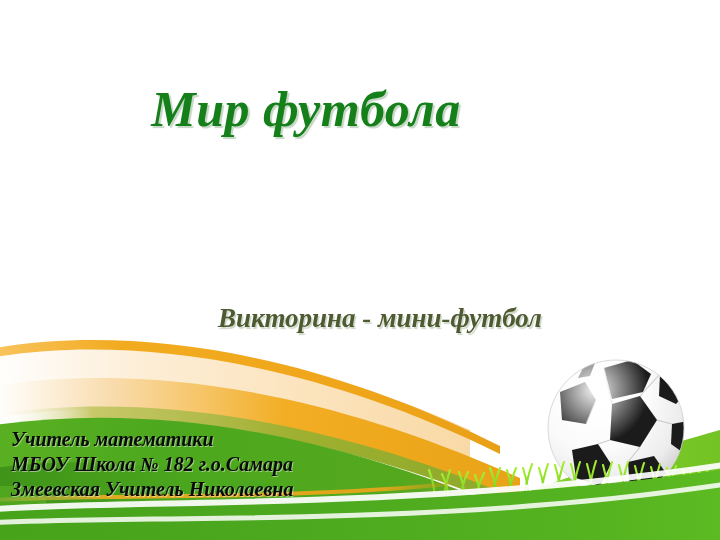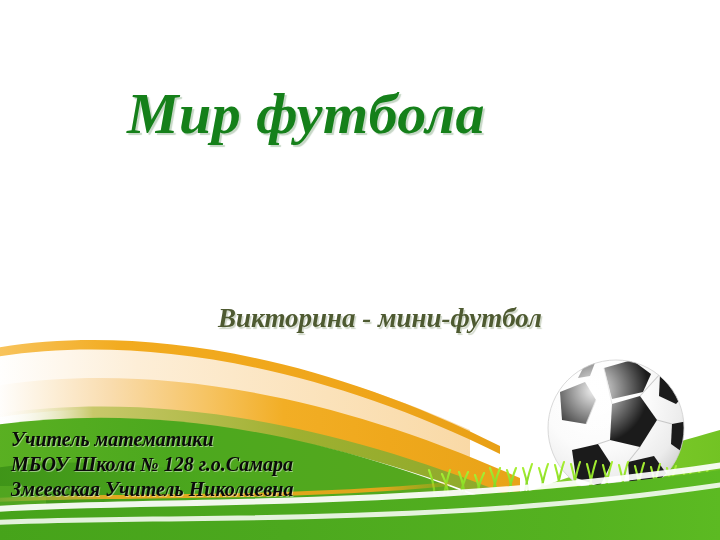--- a/index.html
+++ b/index.html
@@ -57,21 +57,21 @@
   }
 
   
   #title {
     position: absolute;
     z-index: 8;
     left: 0;
     top: 80px;
     width: 612px;
     text-align: center;
-    font-size: 58px;
+    font-size: 50px;
     font-weight: bold;
     font-style: italic;
     color: #15801a;
     text-shadow: 2px 2px 1px rgba(150,180,150,0.55);
     letter-spacing: 0.5px;
     white-space: nowrap;
   }
 
   #subtitle {
     position: absolute;
@@ -306,17 +306,17 @@
 
     <path d="M -5,498 C 120,492 280,498 450,482 L 450,486 C 280,502 120,496 -5,502 Z" fill="url(#gThinOrange2)" opacity="0.9"></path>
   </svg>
 
   <div id="title">Мир футбола</div>
 
   <div id="subtitle">Викторина - мини-футбол</div>
 
   <div id="credits">
     <div class="credit-line">Учитель математики</div>
-    <div class="credit-line">МБОУ  Школа  № 128  г.о.Самара</div>
+    <div class="credit-line">МБОУ  Школа  № 182  г.о.Самара</div>
     <div class="credit-line">Змеевская Учитель Николаевна</div>
   </div>
 
 </div>
 
 </body></html>

